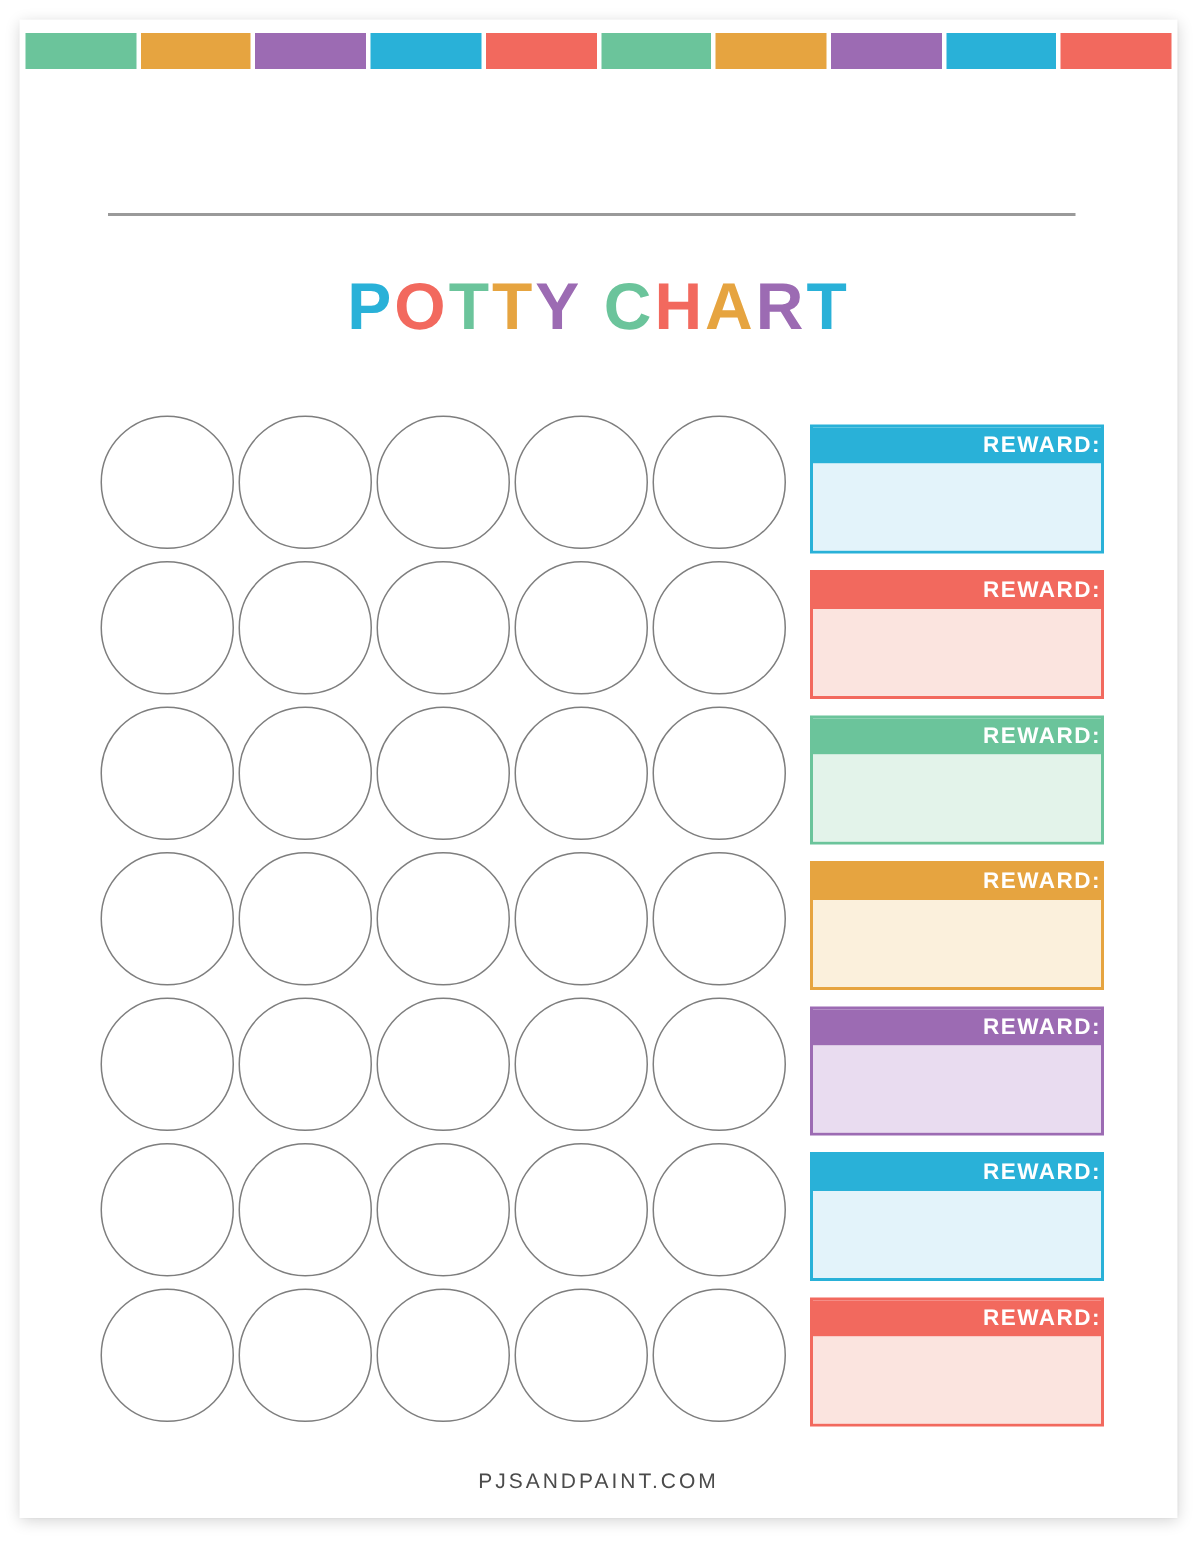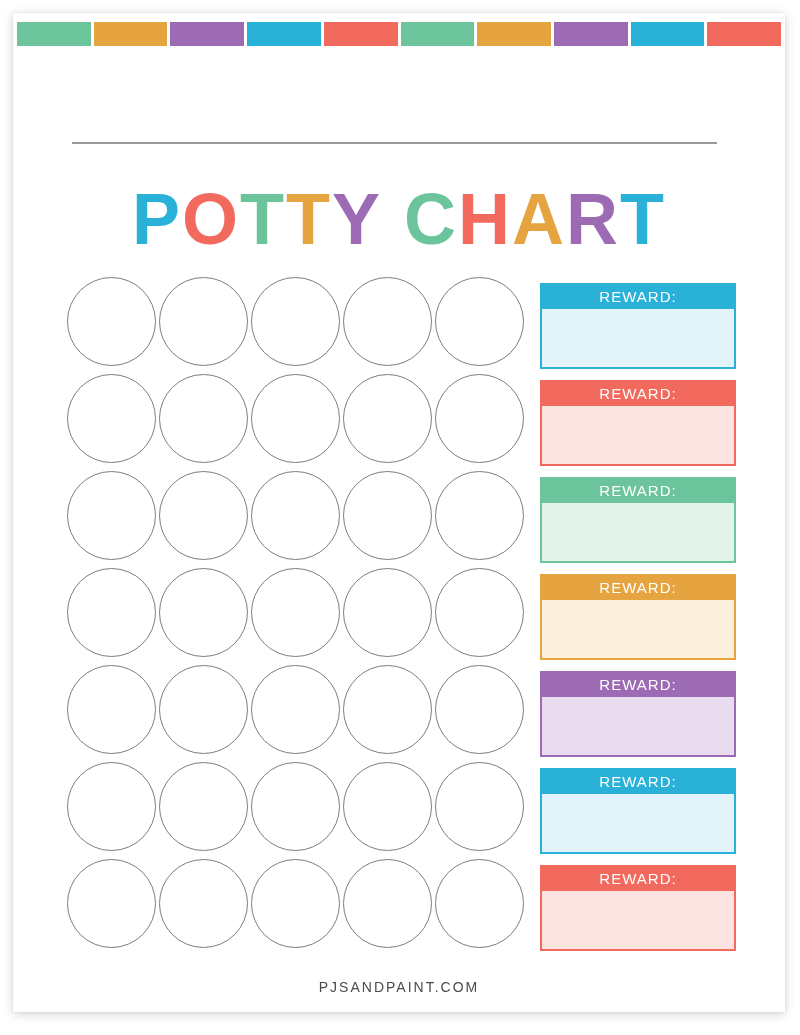--- a/index.html
+++ b/index.html
@@ -28,21 +28,21 @@
   .rule {
     position: absolute;
     left: 59px; top: 129px;
     width: 645px; height: 0;
     border-top: 2px solid #9a9a9a;
   }
   .title {
     position: absolute;
     left: 0; right: 0; top: 170px;
     text-align: center;
-    font-size: 72px;
+    font-size: 44px;
     font-weight: 900;
     letter-spacing: 2px;
     line-height: 1;
     white-space: pre;
     user-select: none;
   }
   .title span { display: inline-block; }
   .sticker-grid {
     position: absolute;
     left: 54px; top: 264px;
@@ -66,24 +66,24 @@
   }
   .reward-box {
     box-sizing: border-box;
     width: 196px; height: 86px;
     margin-bottom: 11px;
     border: 2px solid #000;
   }
   .reward-head {
     height: 24px;
     line-height: 24px;
-    text-align: center;
+    text-align: right;
     color: #ffffff;
     font-size: 15px;
-    font-weight: 400;
+    font-weight: 700;
     letter-spacing: 1px;
   }
   .reward-body { height: 58px; }
   .footer {
     position: absolute;
     left: 0; right: 0; top: 966px;
     text-align: center;
     font-size: 14px;
     letter-spacing: 2px;
     color: #4b4b4b;

